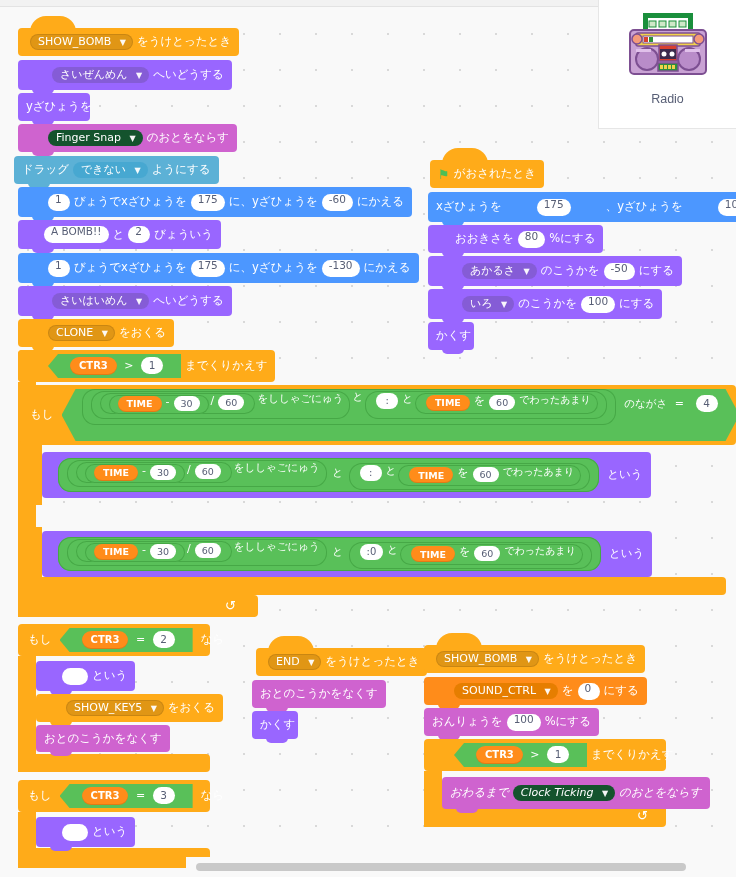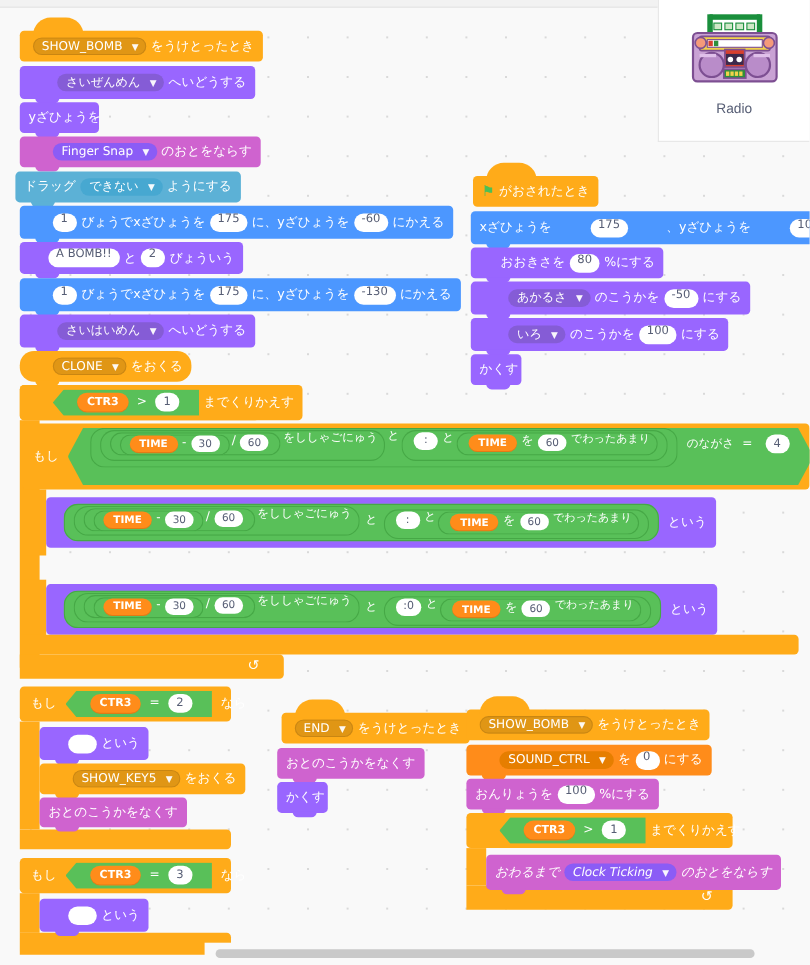--- a/index.html
+++ b/index.html
@@ -82,21 +82,21 @@
 
   
   .dd {
     display:inline-flex; align-items:center;
     border-radius: 12px; padding: 2px 7px 3px 8px;
     font-size: 11px; color:#fff; margin: 0 4px;
     font-weight: 500;
   }
   .dd.on-events   { background: rgba(0,0,0,0.12); box-shadow: inset 0 0 0 1px rgba(0,0,0,0.10);}
   .dd.on-looks    { background: #855cd6; }
-  .dd.on-sound    { background: #8b5cf6; }
+  .dd.on-sound    { background: #14532d; }
   .dd.on-sensing  { background: #47a8d1; color:#fff; }
   .dd.on-variable { background: #e67e00; }
   .dd .caret { margin-left: 5px; font-size: 8px; line-height:1; opacity:0.95; }
 
   
   .oval {
     display:inline-flex; align-items:center; justify-content:center;
     background:#fff; color:#575e75;
     border-radius: 11px; min-width: 22px; height: 17px;
     padding: 0 7px; margin: 0 4px;
@@ -258,21 +258,21 @@
   </div>
 
   <div class="blk c-looks bump" style="left:18px; top:286px; height:30px; padding-left:30px;">
     <span class="dd on-looks">
       <span>さいはいめん</span>
       <span class="caret">▼</span>
     </span>
     <span>へいどうする</span>
   </div>
 
-  <div class="blk c-events bump" style="left:18px; top:319px; height:28px; padding-left:26px;border-radius:13px;">
+  <div class="blk c-events bump" style="left:18px; top:319px; height:28px; padding-left:26px;">
     <span class="dd on-events">
       <span>CLONE</span>
       <span class="caret">▼</span>
     </span>
     <span>をおくる</span>
   </div>
 
   <div class="cblock" style="left:18px; top:350px; width:218px; height:32px;">
     <div class="blk c-control" style="left:0; top:0; height:32px; padding-left:26px;">
       <span class="bool">

